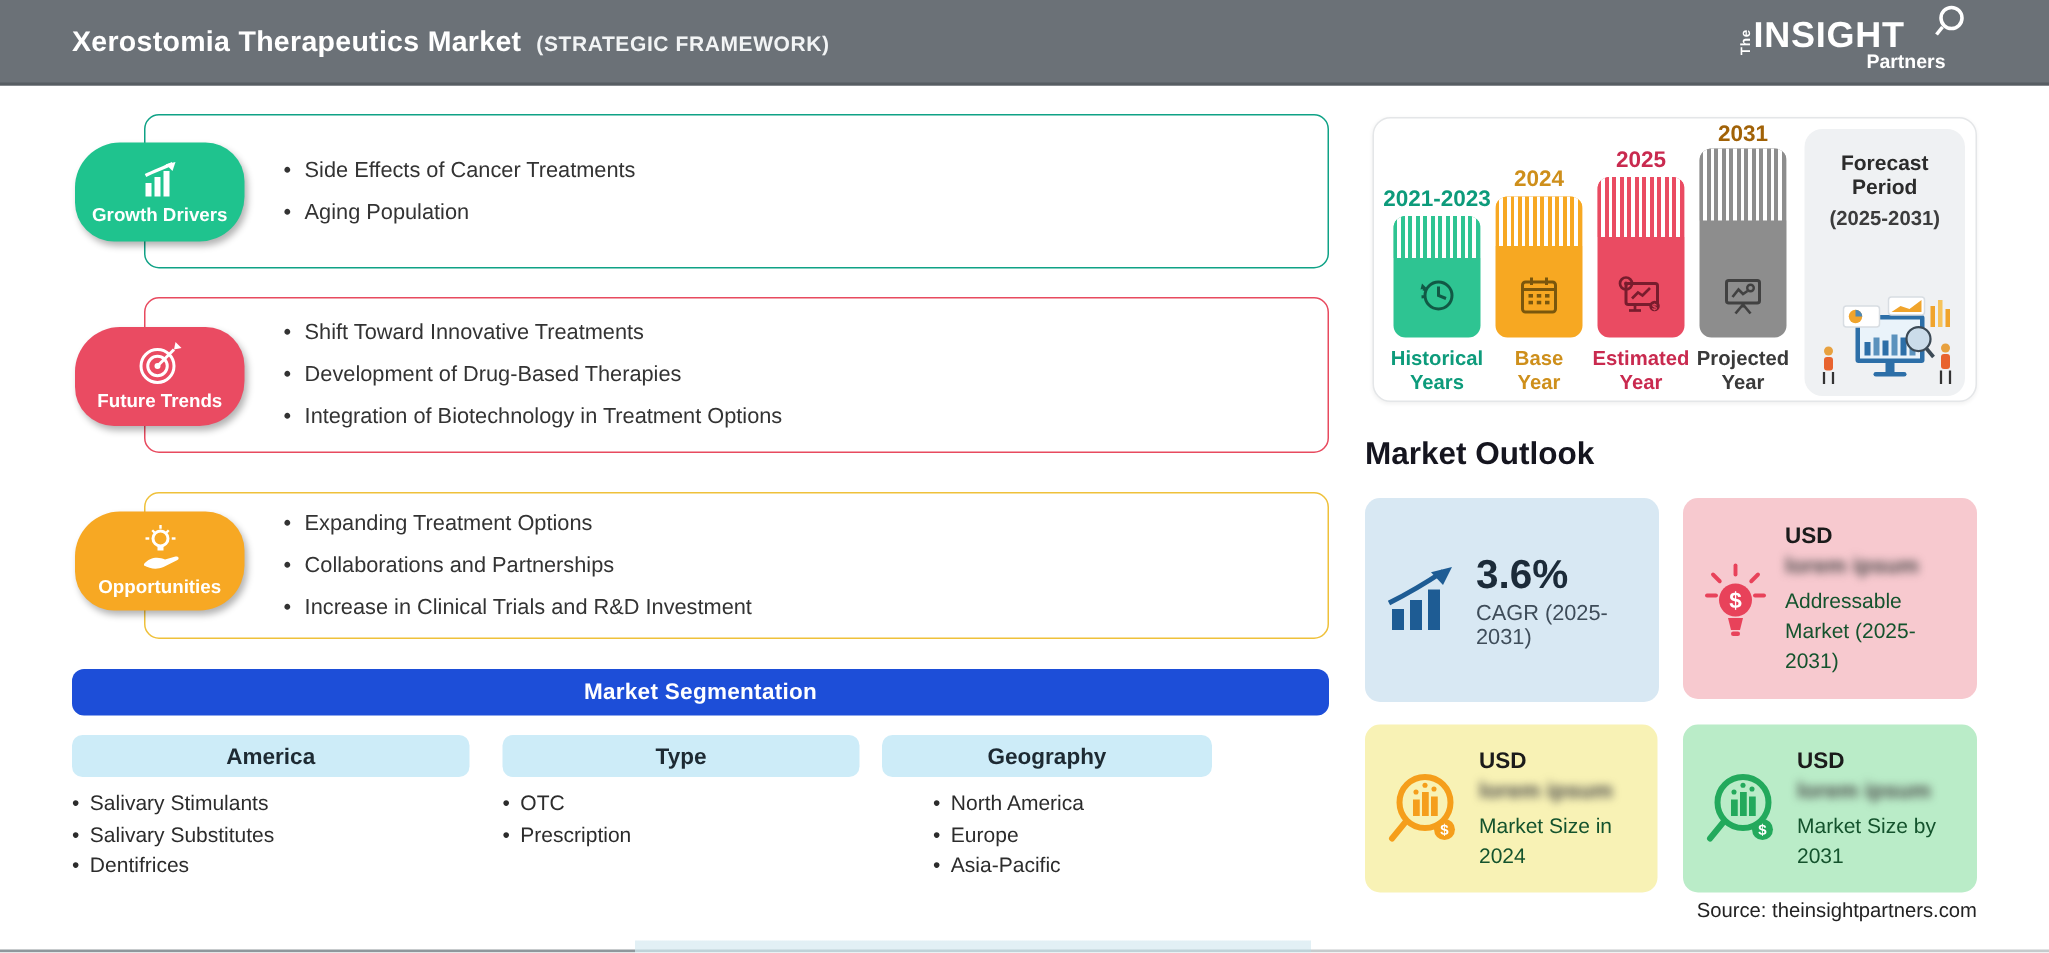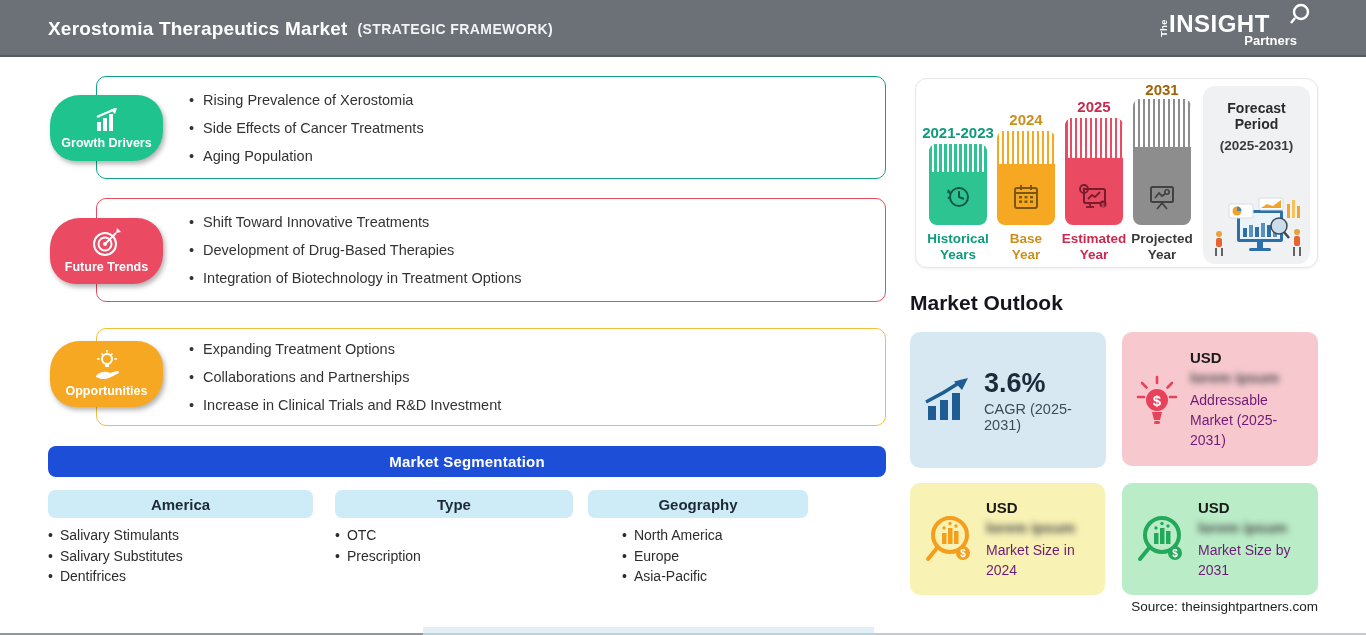--- a/index.html
+++ b/index.html
@@ -78,21 +78,21 @@
   .mo-title { position:absolute; left:910px; top:291px; font-size:21px; font-weight:800; color:#15151f; }
   .mo-card { position:absolute; border-radius:10px; display:flex; align-items:center; padding:10px 12px; gap:10px; }
   .mo-card-0 { left:910px;  top:332px; width:196px; height:136px; background:#D8E8F3; }
   .mo-card-1 { left:1122px; top:332px; width:196px; height:134px; background:#F7C9CF; }
   .mo-card-2 { left:910px;  top:483px; width:195px; height:112px; background:#F8F2B5; }
   .mo-card-3 { left:1122px; top:483px; width:196px; height:112px; background:#BAECC8; }
   .mo-value { font-size:27px; font-weight:800; color:#1C2B39; }
   .mo-sub { font-size:14.5px; color:#3E4C59; margin-top:2px; }
   .mo-cur { font-size:15px; font-weight:800; color:#1b1b1b; }
   .mo-masked { font-size:15px; font-weight:700; color:#4a4a4a; filter:blur(3px); margin:3px 0 4px; }
-  .mo-lab { font-size:14px; color:#701a75; line-height:20px; }
+  .mo-lab { font-size:14px; color:#14532d; line-height:20px; }
   .mo-text { flex:1; }
 
   .source { position:absolute; right:48px; top:599px; font-size:13.5px; color:#222; }
 
   
   .bottom-strip { position:absolute; left:0; bottom:0; width:1366px; height:8px;
     background:
       linear-gradient(to right,#8F979C 0 31%,#BFD2D8 31% 64%,#C6CACC 64% 100%) left bottom/100% 2px no-repeat,
       linear-gradient(to right,rgba(0,0,0,0) 0 31%,#E2F0F5 31% 64%,rgba(0,0,0,0) 64%) left bottom/100% 8px no-repeat; }
 </style>
@@ -112,21 +112,20 @@
       <svg class="logo-circle" width="24" height="24" viewBox="0 0 24 24">
           <circle cx="13" cy="9" r="7" fill="none" stroke="#fff" stroke-width="2.4"></circle>
           <line x1="7" y1="15" x2="3" y2="20" stroke="#fff" stroke-width="2.4"></line>
         </svg>
       <span class="logo-partners">Partners</span>
     </div>
   </div>
 
   <div class="fw-box fw-box-0">
     <ul>
-      <li>Rising Prevalence of Xerostomia</li>
       <li>Side Effects of Cancer Treatments</li>
       <li>Aging Population</li>
     </ul>
   </div>
   <div class="badge badge-0">
     <svg width="36" height="28" viewBox="0 0 36 28">
       <rect x="8" y="16" width="4" height="9" fill="#fff"></rect>
         <rect x="14" y="12" width="4" height="13" fill="#fff"></rect>
         <rect x="20" y="8" width="4" height="17" fill="#fff"></rect>
       <path d="M8 11 C14 8 20 6 26 3" fill="none" stroke="#fff" stroke-width="2.2"></path>

